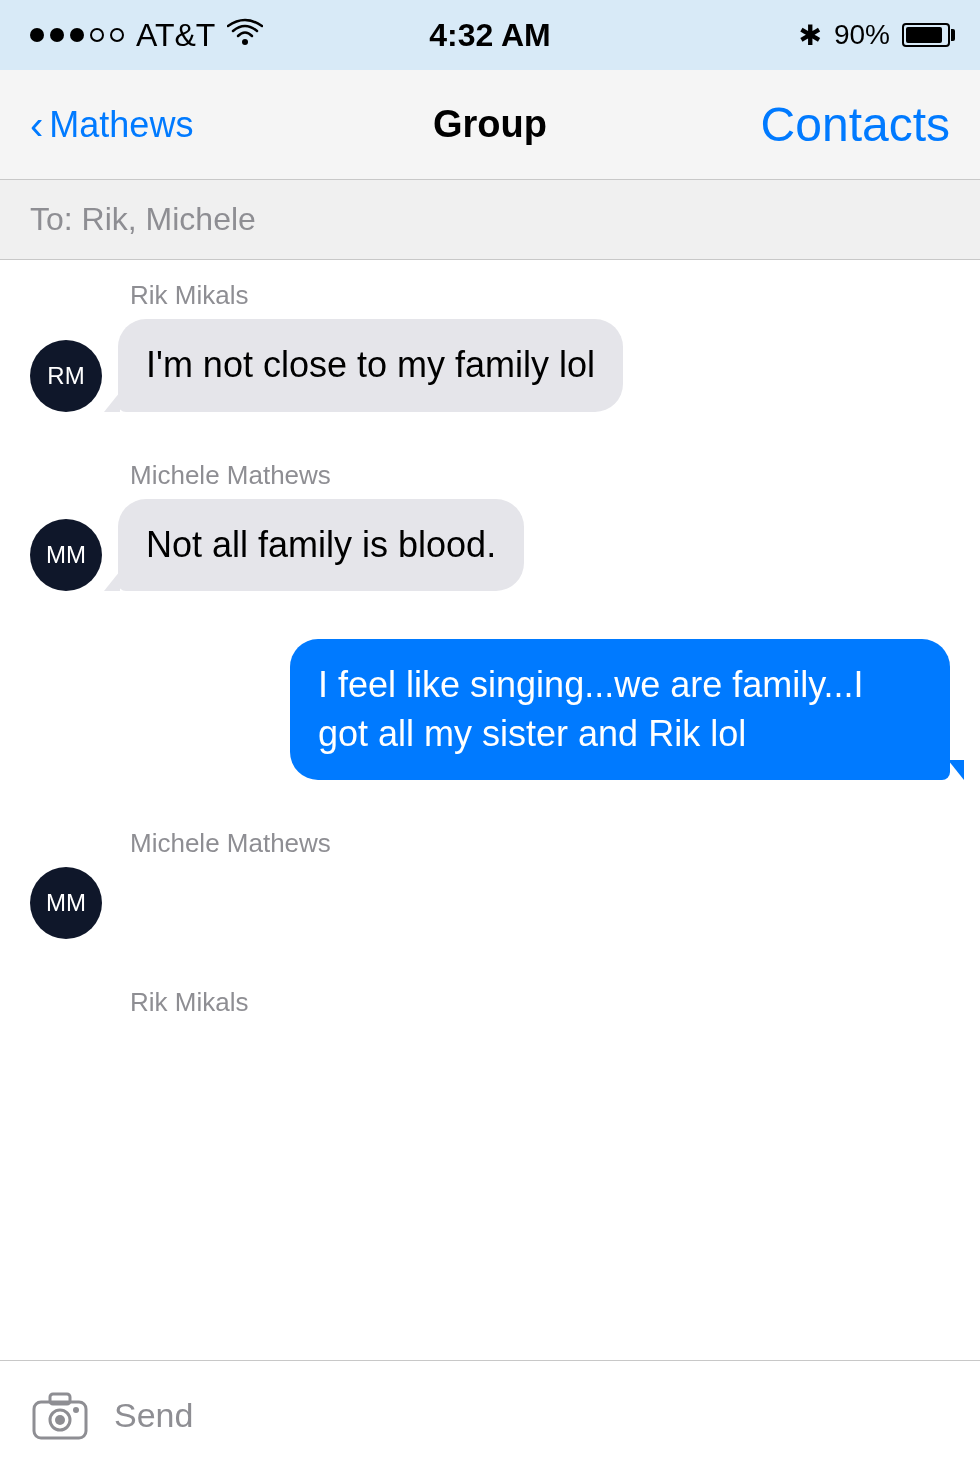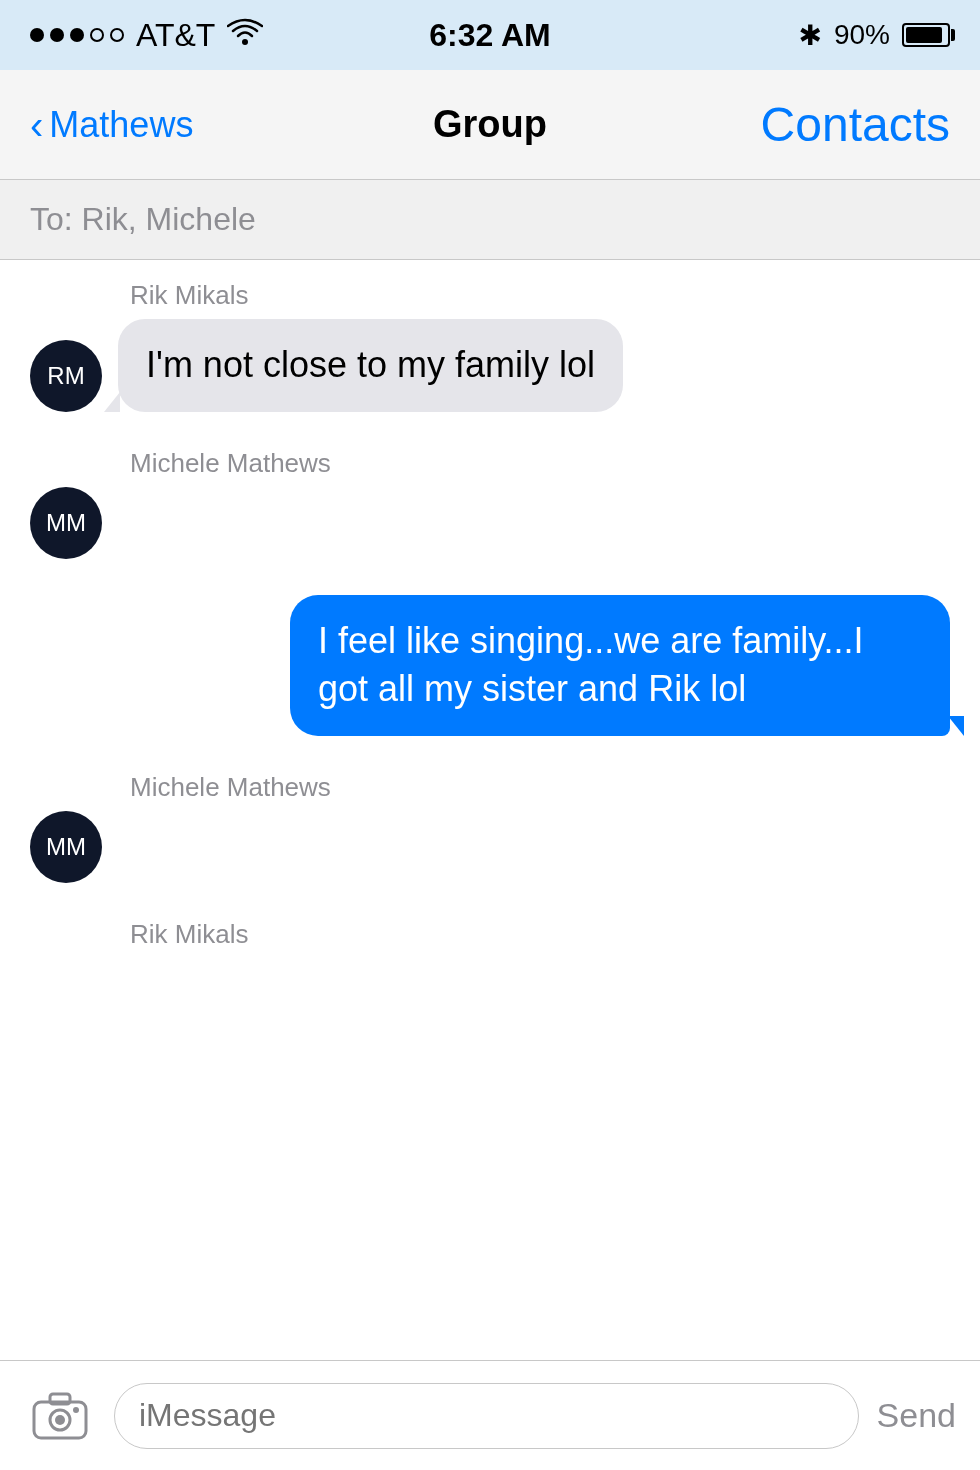--- a/index.html
+++ b/index.html
@@ -148,21 +148,21 @@
       color: #8e8e93;
     }
 
     
     .messages-area {
       flex: 1;
       overflow-y: auto;
       padding: 20px 30px;
       display: flex;
       flex-direction: column;
-      gap: 0;
+      gap: 12px;
       background: #fff;
     }
 
     
     .sender-name {
       font-size: 26px;
       color: #8e8e93;
       margin-bottom: 8px;
       margin-left: 100px;
     }
@@ -202,21 +202,20 @@
       padding: 22px 28px;
       border-radius: 28px;
       font-size: 36px;
       line-height: 1.35;
       position: relative;
     }
     .bubble.received {
       background: #e5e5ea;
       color: #000;
       border-bottom-left-radius: 8px;
-      border-radius: 27px;
     }
     .bubble.sent {
       background: #007aff;
       color: #fff;
       border-bottom-right-radius: 8px;
     }
 
     
     .bubble.received::before {
       content: '';
@@ -312,21 +311,21 @@
     <span class="wifi-icon">
       <svg width="36" height="28" viewBox="0 0 36 28">
         <path d="M18 22 Q18 22 18 22" stroke="#000" stroke-width="3" fill="none"></path>
         <circle cx="18" cy="24" r="3" fill="#000"></circle>
         <path d="M11 18 Q18 11 25 18" stroke="#000" stroke-width="2.5" fill="none" stroke-linecap="round"></path>
         <path d="M6 13 Q18 3 30 13" stroke="#000" stroke-width="2.5" fill="none" stroke-linecap="round"></path>
         <path d="M1 8 Q18 -4 35 8" stroke="#000" stroke-width="2.5" fill="none" stroke-linecap="round"></path>
       </svg>
     </span>
   </div>
-  <div class="status-center">6:32 AM</div>
+  <div class="status-center">4:32 AM</div>
   <div class="status-right">
     <span>✱</span>
     <span>90%</span>
     <div class="battery">
       <div class="battery-icon">
         <div class="battery-fill"></div>
       </div>
     </div>
   </div>
 </div>
@@ -353,20 +352,23 @@
       <div class="bubble received">
         <span>I'm not close to my family lol</span>
       </div>
     </div>
   </div>
 
   <div class="sender-group">
     <div class="sender-name">Michele Mathews</div>
     <div class="message-row received">
       <div class="avatar">MM</div>
+      <div class="bubble received">
+        <span>Not all family is blood.</span>
+      </div>
     </div>
   </div>
 
   <div class="sender-group">
     <div class="message-row sent">
       <div class="bubble sent">
         <span>I feel like singing...we are family...I got all my sister and Rik lol</span>
       </div>
     </div>
   </div>
@@ -385,15 +387,14 @@
 <div class="input-bar">
   <div class="camera-btn">
     <svg class="camera-icon-svg" viewBox="0 0 56 48" fill="none">
       <rect x="2" y="10" width="52" height="36" rx="7" fill="none" stroke="#8e8e93" stroke-width="3"></rect>
       <circle cx="28" cy="28" r="10" fill="none" stroke="#8e8e93" stroke-width="3"></circle>
       <circle cx="28" cy="28" r="5" fill="#8e8e93"></circle>
       <rect x="18" y="2" width="20" height="10" rx="3" fill="none" stroke="#8e8e93" stroke-width="3"></rect>
       <circle cx="44" cy="18" r="3" fill="#8e8e93"></circle>
     </svg>
   </div>
-  <input class="message-input" type="text" placeholder="iMessage" style="">
   <button class="send-btn">Send</button>
 </div>
 
 </body></html>

